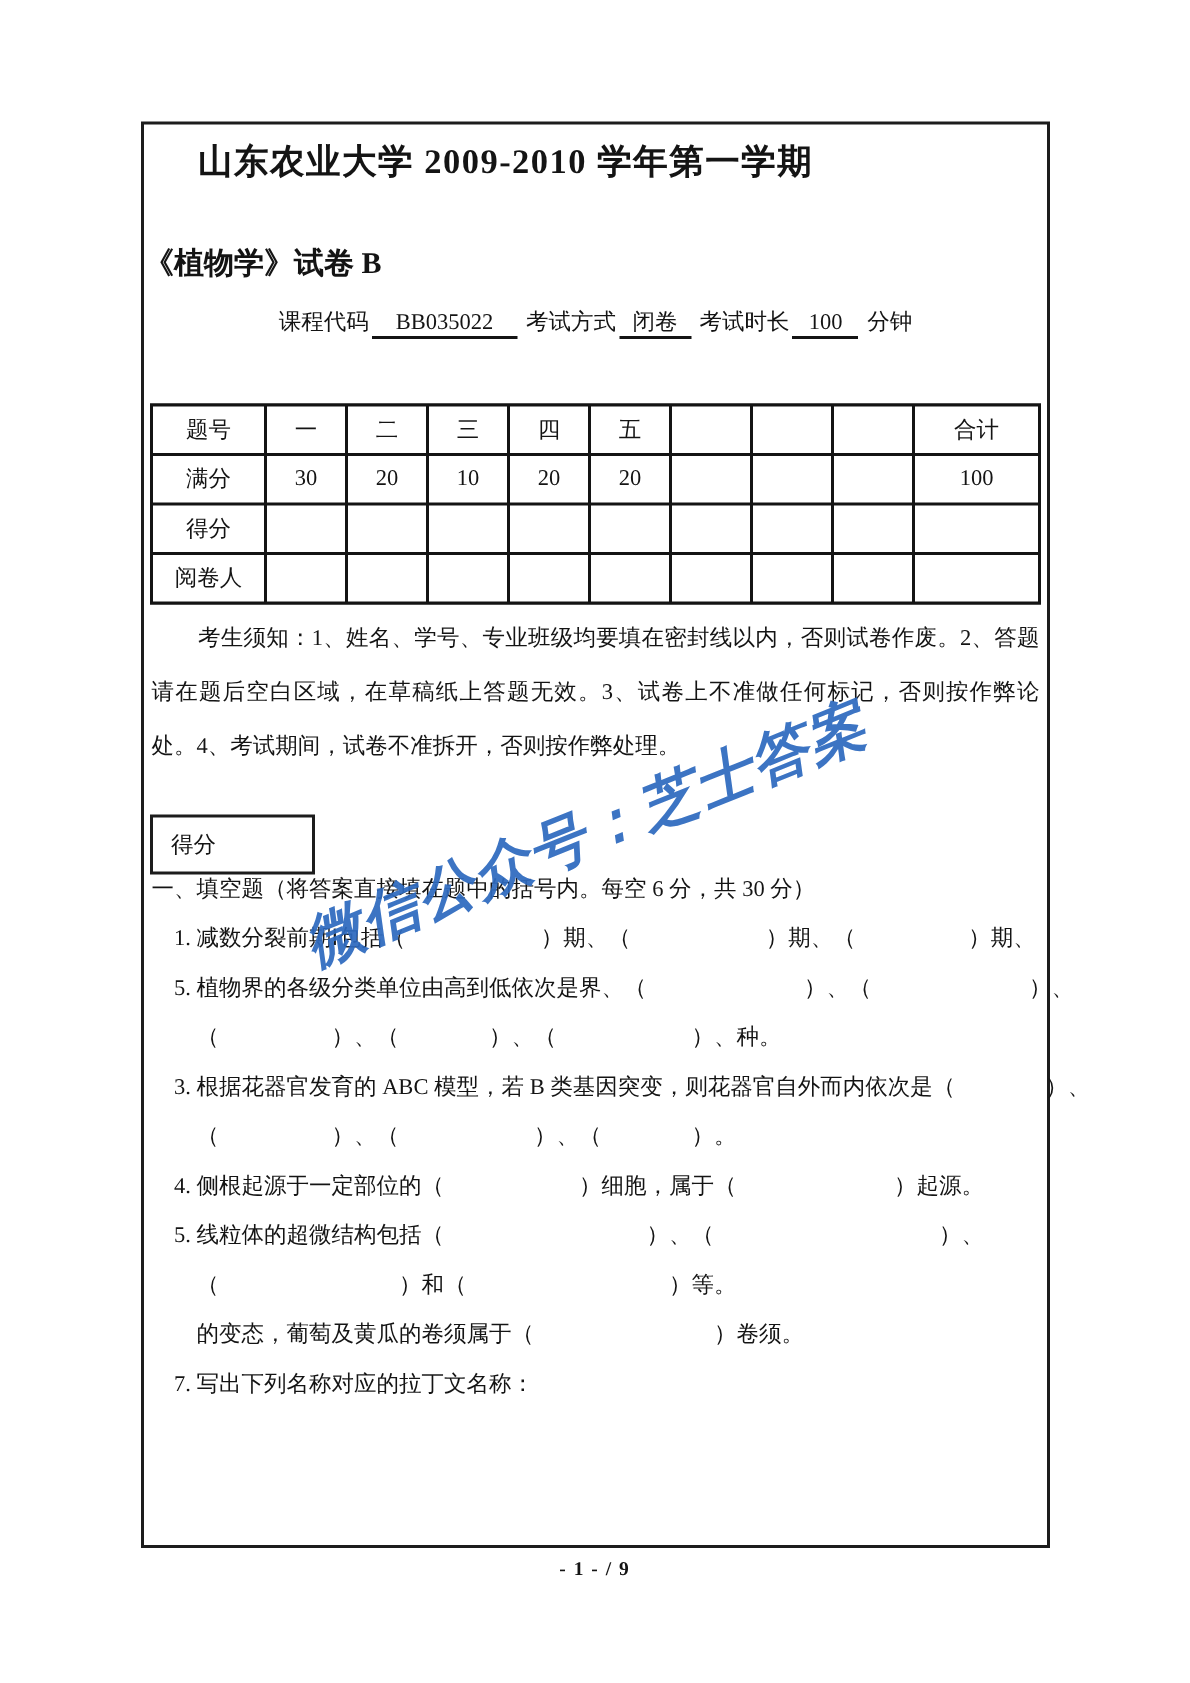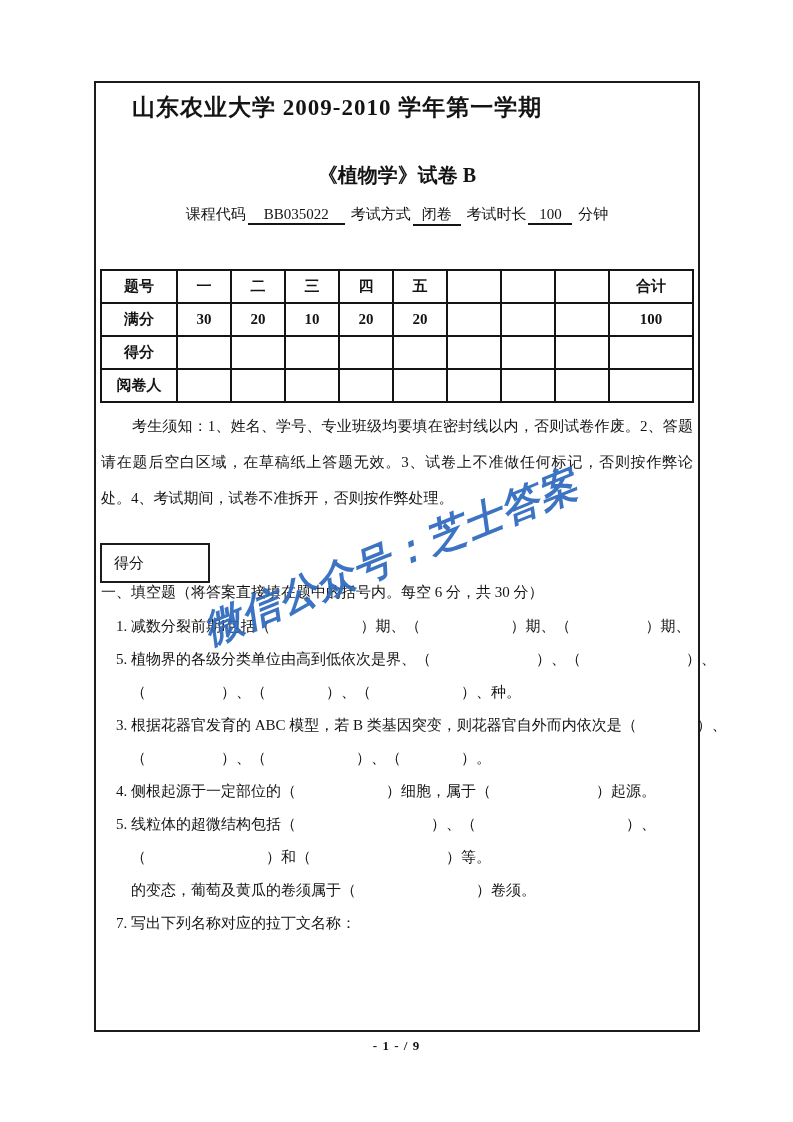--- a/index.html
+++ b/index.html
@@ -20,21 +20,20 @@
   }
   .title1 {
     position: absolute; top: 9px; left: 0; width: 100%;
     text-align: left;
     font-size: 23px; font-weight: bold; letter-spacing: 1px;
     white-space: nowrap;
     margin-left: 36px;
   }
   .title2 {
     position: absolute; top: 79px; left: 0; width: 100%;
-    text-align: center;
     font-size: 20px; font-weight: bold;
     white-space: nowrap;
   }
   .course-line {
     position: absolute; top: 122px; left: 0; width: 100%;
     text-align: center;
     font-size: 15px; font-weight: normal;
     white-space: nowrap;
   }
   .uline {
@@ -49,21 +48,20 @@
 
   .score-table {
     position: absolute; left: 4px; top: 186px;
     display: grid;
     grid-template-columns: 74px repeat(8, 52px) 82px;
     grid-auto-rows: 31px;
     gap: 2px;
     background: #141414;
     border: 2px solid #141414;
     width: max-content;
-    font-weight: bold;
   }
   .score-table .cell {
     background: #ffffff;
     display: flex; align-items: center; justify-content: center;
     font-size: 15px;
   }
 
   .notice {
     position: absolute; left: 5px; top: 325px;
     width: 592px;

